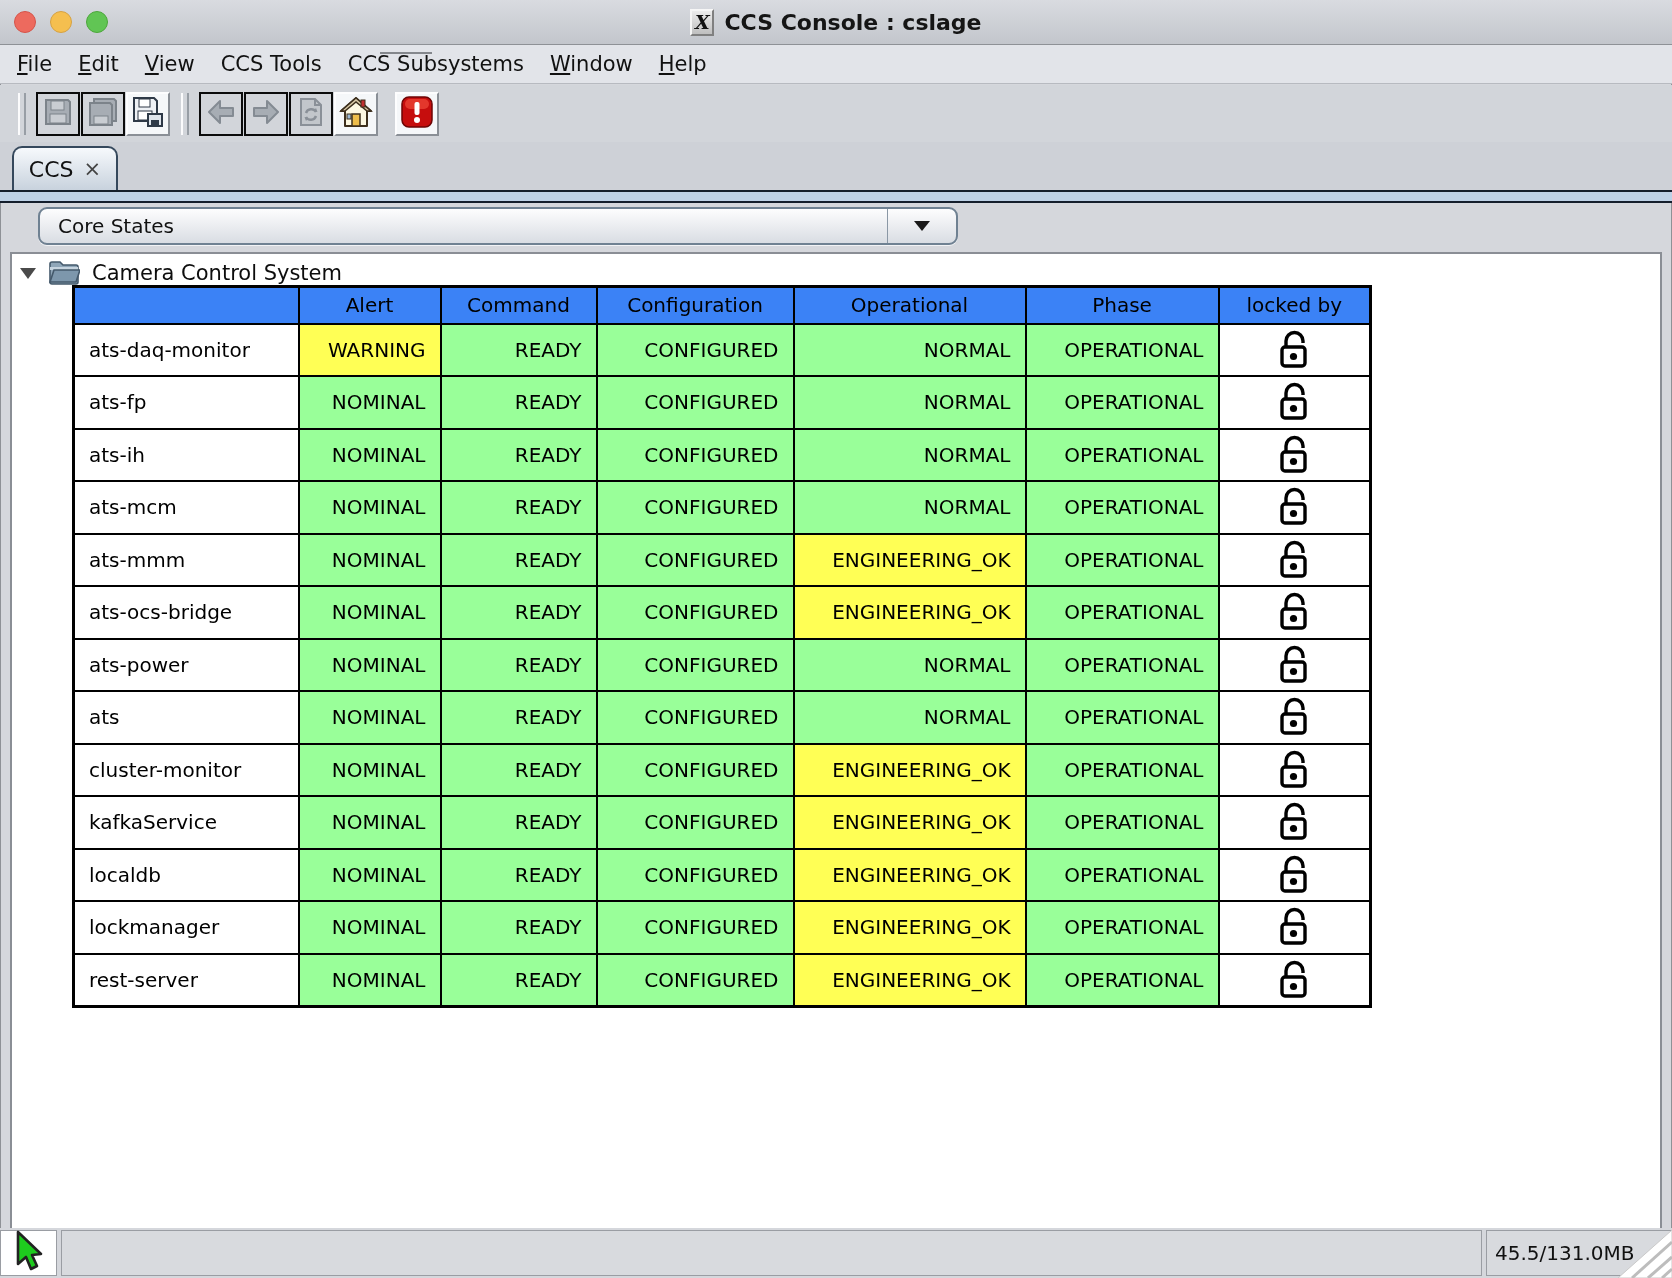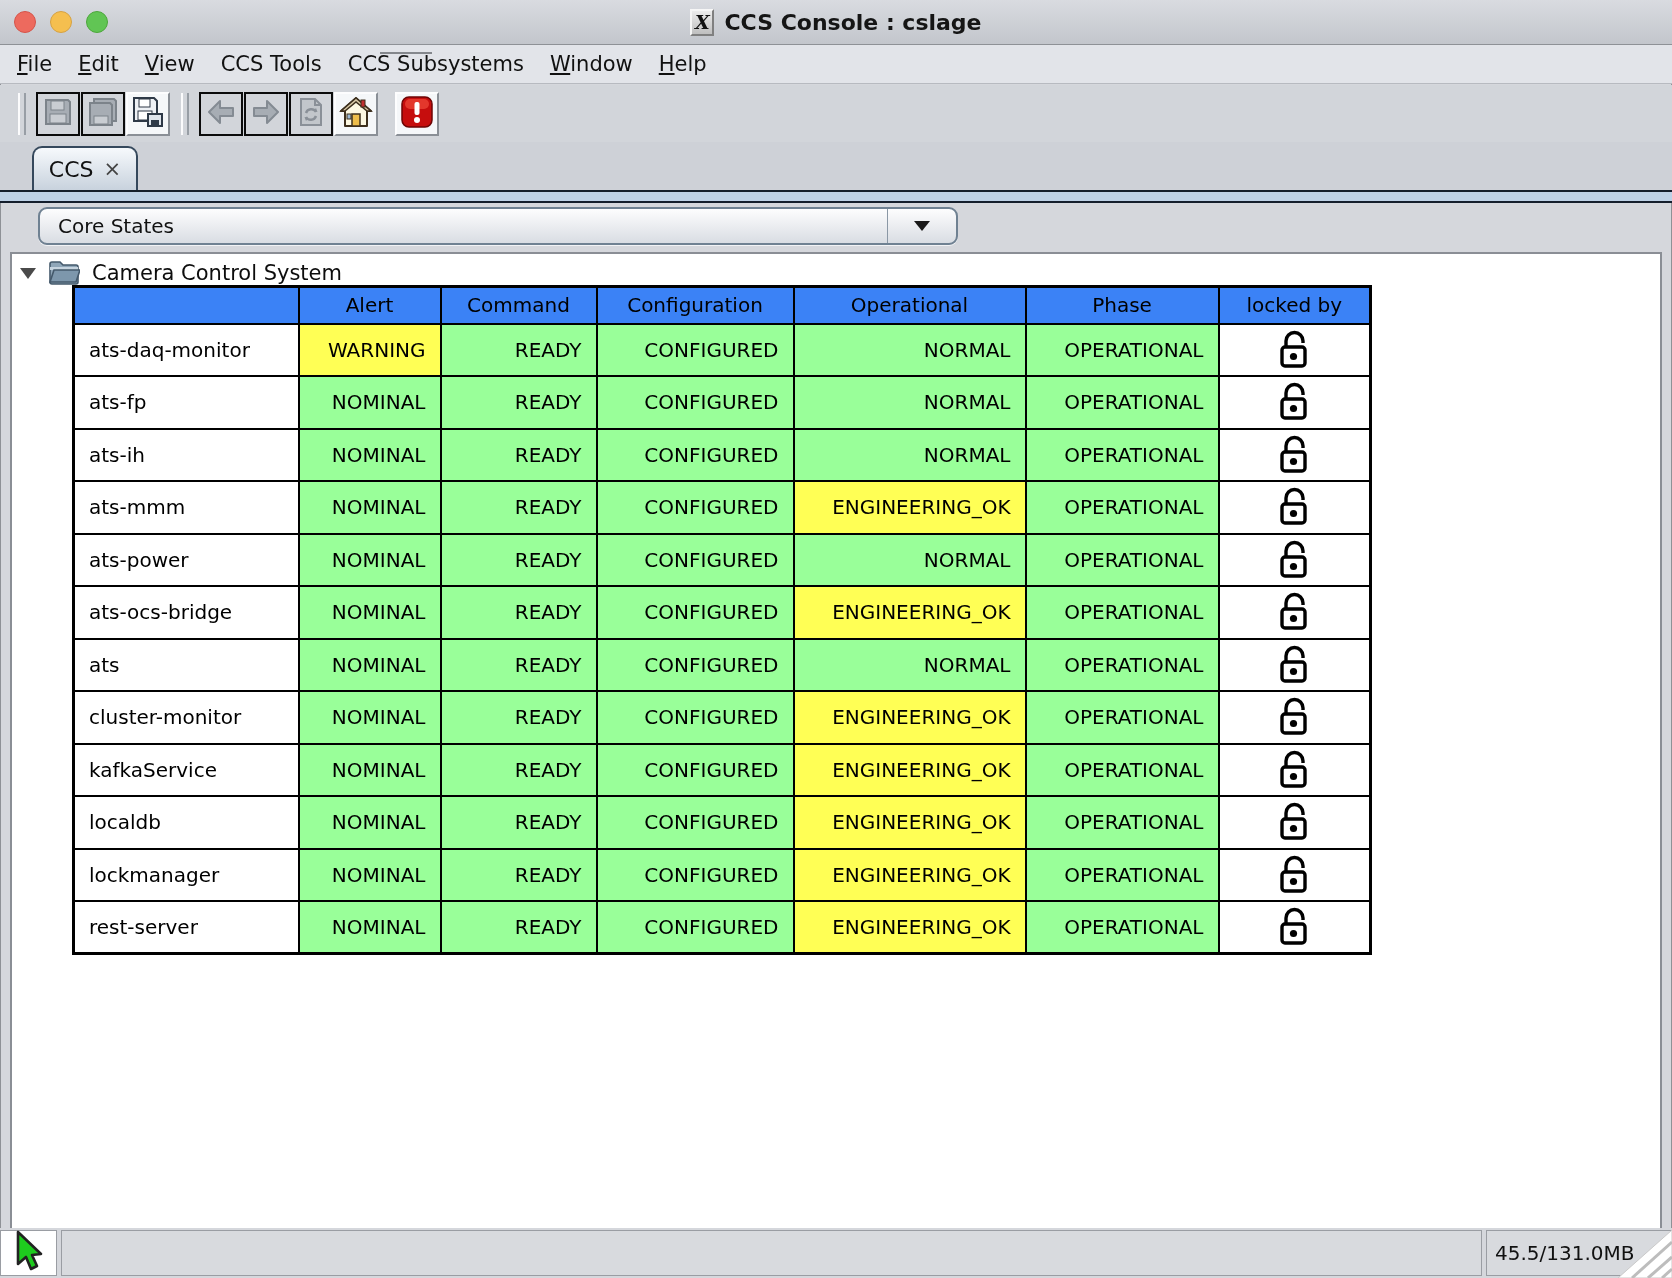--- a/index.html
+++ b/index.html
@@ -38,21 +38,21 @@
     margin:0 10px;}
   .tb-btn{width:44px;height:44px;box-sizing:border-box;margin-right:1px;
     display:flex;align-items:center;justify-content:center;flex:none;}
   .tb-btn.disabled{border:2px solid #0b0b0b;background:transparent;}
   .tb-btn.enabled{border:2px solid;border-color:#fdfdfe #8a8f96 #8a8f96 #fdfdfe;background:#f5f7f9;}
   .tb-gap{width:16px;flex:none;}
   #toolbar-underline{position:absolute;left:380px;top:52px;width:52px;height:2px;background:#84878c;}
 
   
   #tabrow{position:absolute;left:0;top:142px;width:100%;height:48px;background:#ced1d7;}
-  .tab{position:absolute;left:32px;top:4px;width:106px;height:44px;box-sizing:border-box;
+  .tab{position:absolute;left:12px;top:4px;width:106px;height:44px;box-sizing:border-box;
     border:2px solid #35485c;border-bottom:none;border-radius:10px 10px 0 0;
     background:linear-gradient(#f6f9fc,#c8d2dd);display:flex;align-items:center;
     justify-content:center;gap:10px;}
   .tab-label{font-size:22px;color:#111;}
   .tab-close{font-size:21px;color:#444;line-height:1;}
   #tab-accent{position:absolute;left:0;top:190px;width:100%;height:13px;
     background:#bdd1e6;border-top:2px solid #141e2c;border-bottom:2px solid #141e2c;
     box-sizing:border-box;}
 
   
@@ -271,51 +271,64 @@
             <td class="status-cell" style="background: rgb(153, 255, 153);">CONFIGURED</td>
             <td class="status-cell" style="background: rgb(153, 255, 153);">NORMAL</td>
             <td class="status-cell" style="background: rgb(153, 255, 153);">OPERATIONAL</td>
             <td class="lock-cell"><span><svg width="36" height="44" viewBox="0 0 36 44">
                   <path d="M10 19 v-6 a 8.5 8.5 0 0 1 17 0 v 2" fill="none" stroke="#000" stroke-width="3.4"></path>
                   <rect x="6" y="19" width="23" height="19" rx="3" fill="#fff" stroke="#000" stroke-width="3.4"></rect>
                   <circle cx="17.5" cy="28.5" r="3.6" fill="#000"></circle>
                 </svg></span></td>
           </tr>
           <tr>
+            <td class="name-cell">ats-mcm</td>
+            <td class="status-cell" style="background: rgb(153, 255, 153);">NOMINAL</td>
+            <td class="status-cell" style="background: rgb(153, 255, 153);">READY</td>
+            <td class="status-cell" style="background: rgb(153, 255, 153);">CONFIGURED</td>
+            <td class="status-cell" style="background: rgb(153, 255, 153);">NORMAL</td>
+            <td class="status-cell" style="background: rgb(153, 255, 153);">OPERATIONAL</td>
+            <td class="lock-cell"><span><svg width="36" height="44" viewBox="0 0 36 44">
+                  <path d="M10 19 v-6 a 8.5 8.5 0 0 1 17 0 v 2" fill="none" stroke="#000" stroke-width="3.4"></path>
+                  <rect x="6" y="19" width="23" height="19" rx="3" fill="#fff" stroke="#000" stroke-width="3.4"></rect>
+                  <circle cx="17.5" cy="28.5" r="3.6" fill="#000"></circle>
+                </svg></span></td>
+          </tr>
+          <tr>
             <td class="name-cell">ats-mmm</td>
             <td class="status-cell" style="background: rgb(153, 255, 153);">NOMINAL</td>
             <td class="status-cell" style="background: rgb(153, 255, 153);">READY</td>
             <td class="status-cell" style="background: rgb(153, 255, 153);">CONFIGURED</td>
             <td class="status-cell" style="background: rgb(255, 255, 85);">ENGINEERING_OK</td>
             <td class="status-cell" style="background: rgb(153, 255, 153);">OPERATIONAL</td>
             <td class="lock-cell"><span><svg width="36" height="44" viewBox="0 0 36 44">
                   <path d="M10 19 v-6 a 8.5 8.5 0 0 1 17 0 v 2" fill="none" stroke="#000" stroke-width="3.4"></path>
                   <rect x="6" y="19" width="23" height="19" rx="3" fill="#fff" stroke="#000" stroke-width="3.4"></rect>
                   <circle cx="17.5" cy="28.5" r="3.6" fill="#000"></circle>
                 </svg></span></td>
           </tr>
           <tr>
+            <td class="name-cell">ats-ocs-bridge</td>
+            <td class="status-cell" style="background: rgb(153, 255, 153);">NOMINAL</td>
+            <td class="status-cell" style="background: rgb(153, 255, 153);">READY</td>
+            <td class="status-cell" style="background: rgb(153, 255, 153);">CONFIGURED</td>
+            <td class="status-cell" style="background: rgb(255, 255, 85);">ENGINEERING_OK</td>
+            <td class="status-cell" style="background: rgb(153, 255, 153);">OPERATIONAL</td>
+            <td class="lock-cell"><span><svg width="36" height="44" viewBox="0 0 36 44">
+                  <path d="M10 19 v-6 a 8.5 8.5 0 0 1 17 0 v 2" fill="none" stroke="#000" stroke-width="3.4"></path>
+                  <rect x="6" y="19" width="23" height="19" rx="3" fill="#fff" stroke="#000" stroke-width="3.4"></rect>
+                  <circle cx="17.5" cy="28.5" r="3.6" fill="#000"></circle>
+                </svg></span></td>
+          </tr>
+          <tr>
             <td class="name-cell">ats-power</td>
             <td class="status-cell" style="background: rgb(153, 255, 153);">NOMINAL</td>
             <td class="status-cell" style="background: rgb(153, 255, 153);">READY</td>
             <td class="status-cell" style="background: rgb(153, 255, 153);">CONFIGURED</td>
             <td class="status-cell" style="background: rgb(153, 255, 153);">NORMAL</td>
-            <td class="status-cell" style="background: rgb(153, 255, 153);">OPERATIONAL</td>
-            <td class="lock-cell"><span><svg width="36" height="44" viewBox="0 0 36 44">
-                  <path d="M10 19 v-6 a 8.5 8.5 0 0 1 17 0 v 2" fill="none" stroke="#000" stroke-width="3.4"></path>
-                  <rect x="6" y="19" width="23" height="19" rx="3" fill="#fff" stroke="#000" stroke-width="3.4"></rect>
-                  <circle cx="17.5" cy="28.5" r="3.6" fill="#000"></circle>
-                </svg></span></td>
-          </tr>
-          <tr>
-            <td class="name-cell">ats-ocs-bridge</td>
-            <td class="status-cell" style="background: rgb(153, 255, 153);">NOMINAL</td>
-            <td class="status-cell" style="background: rgb(153, 255, 153);">READY</td>
-            <td class="status-cell" style="background: rgb(153, 255, 153);">CONFIGURED</td>
-            <td class="status-cell" style="background: rgb(255, 255, 85);">ENGINEERING_OK</td>
             <td class="status-cell" style="background: rgb(153, 255, 153);">OPERATIONAL</td>
             <td class="lock-cell"><span><svg width="36" height="44" viewBox="0 0 36 44">
                   <path d="M10 19 v-6 a 8.5 8.5 0 0 1 17 0 v 2" fill="none" stroke="#000" stroke-width="3.4"></path>
                   <rect x="6" y="19" width="23" height="19" rx="3" fill="#fff" stroke="#000" stroke-width="3.4"></rect>
                   <circle cx="17.5" cy="28.5" r="3.6" fill="#000"></circle>
                 </svg></span></td>
           </tr>
           <tr>
             <td class="name-cell">ats</td>
             <td class="status-cell" style="background: rgb(153, 255, 153);">NOMINAL</td>

